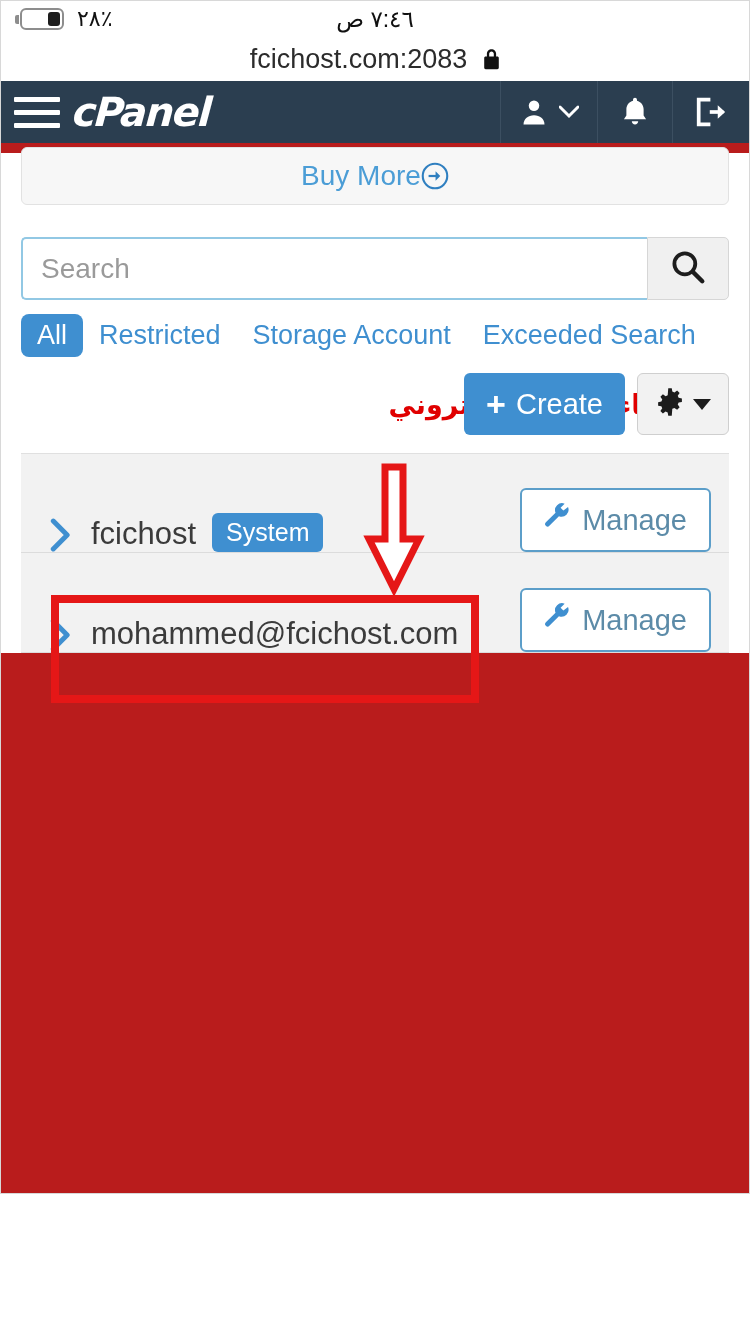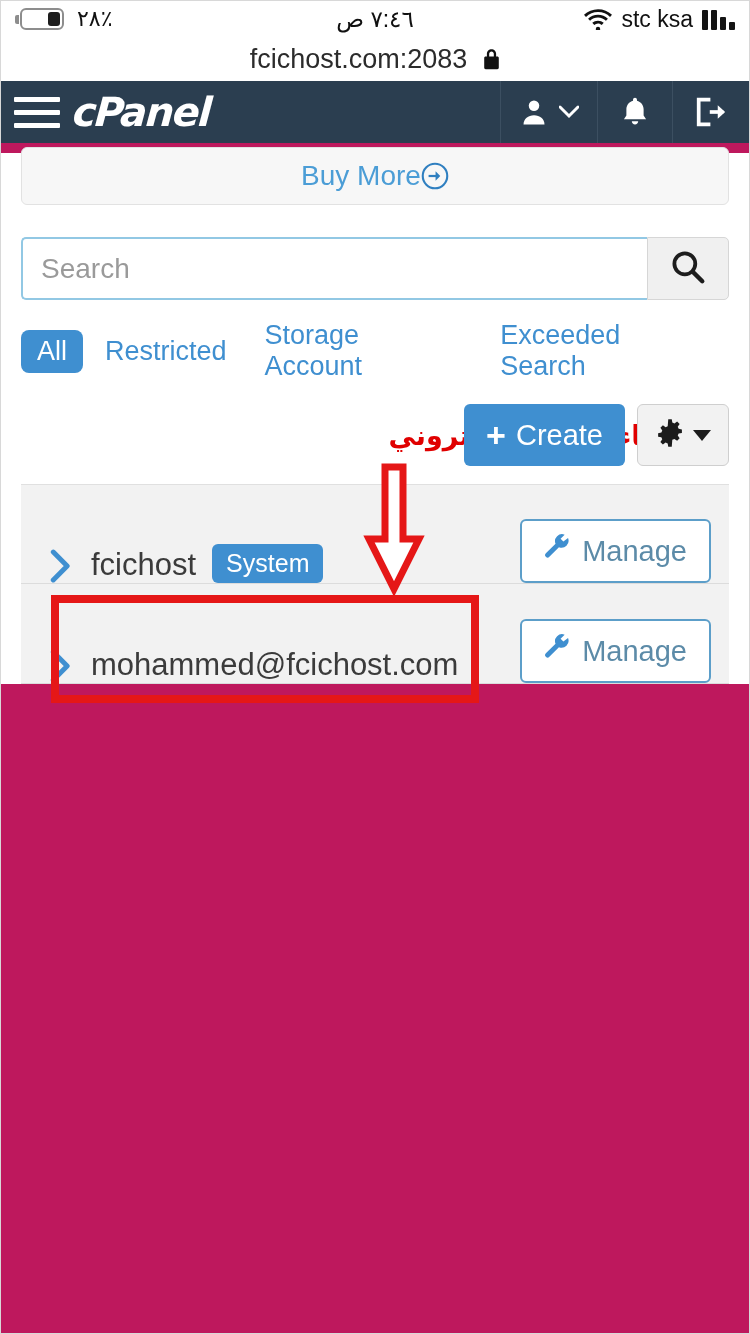--- a/index.html
+++ b/index.html
@@ -4,22 +4,22 @@
 <style>
   * { box-sizing: border-box; margin: 0; padding: 0; }
   html, body {
     width: 750px; height: 1334px;
     background: #ffffff;
     font-family: "Liberation Sans", sans-serif;
     overflow: hidden;
   }
   #screen {
     position: relative;
-    width: 750px; height: 1334px;
-    background: #be185d;
+    width: 750px; height: 1194px;
+    background: #b91c1c;
     border: 1px solid #d8d8d8;
     overflow: hidden;
   }
 
   
   .statusbar {
     position: relative;
     height: 36px;
     background: #ffffff;
     display: flex;
@@ -179,21 +179,20 @@
     border-radius: 0 5px 5px 0;
     display: flex;
     align-items: center;
     justify-content: center;
   }
 
   
   .filters {
     display: flex;
     align-items: center;
-    gap: 6px;
     margin: 14px 20px 0 20px;
   }
   .filter-pill {
     font-size: 27px;
     color: #ffffff;
     background: #3f8fd0;
     border-radius: 8px;
     padding: 6px 16px;
   }
   .filter-link {
@@ -330,37 +329,20 @@
     <div class="sb-left">
       <div class="battery-wrap">
         <span class="batt-nub"></span>
         <span class="batt-body">
             <span class="batt-fill"></span>
           </span>
       </div>
       <span class="batt-pct">٪٢٨</span>
     </div>
     <div class="sb-center">٧:٤٦ ص</div>
-    <div class="sb-right">
-      <span>
-        <svg class="wifi-icon" viewBox="0 0 24 18">
-          <path d="M12 15.6a1.9 1.9 0 1 0 0 3.8 1.9 1.9 0 0 0 0-3.8z" fill="#111"></path>
-          <path d="M12 10.4c-1.9 0-3.6.7-4.9 1.9l1.7 1.8A5 5 0 0 1 12 12.8c1.2 0 2.4.5 3.2 1.3l1.7-1.8a7.2 7.2 0 0 0-4.9-1.9z" fill="#111"></path>
-          <path d="M12 5.4c-3.3 0-6.3 1.3-8.5 3.4l1.7 1.8A10 10 0 0 1 12 7.8c2.7 0 5.1 1.1 6.8 2.8l1.7-1.8A12.2 12.2 0 0 0 12 5.4z" fill="#111"></path>
-          <path d="M12 .6C7.4.6 3.2 2.4 0 5.4l1.7 1.8A14.7 14.7 0 0 1 12 3c4.1 0 7.8 1.6 10.3 4.2L24 5.4A17.2 17.2 0 0 0 12 .6z" fill="#111"></path>
-        </svg>
-      </span>
-      <span class="carrier">stc ksa</span>
-      <span class="bars">
-          <i></i>
-          <i></i>
-          <i></i>
-          <i></i>
-        </span>
-    </div>
   </div>
 
   <div class="urlbar">
     <span class="url-text">fcichost.com:2083</span>
     <span>
       <svg class="lock-icon" viewBox="0 0 14 17">
         <path d="M7 0C4.9 0 3.2 1.7 3.2 3.8V6H2.2C1.5 6 1 6.5 1 7.2v8.1c0 .7.5 1.2 1.2 1.2h9.6c.7 0 1.2-.5 1.2-1.2V7.2c0-.7-.5-1.2-1.2-1.2h-1V3.8C10.8 1.7 9.1 0 7 0zm0 1.9c1 0 1.9.9 1.9 1.9V6H5.1V3.8c0-1 .9-1.9 1.9-1.9z" fill="#111"></path>
       </svg>
     </span>
   </div>

